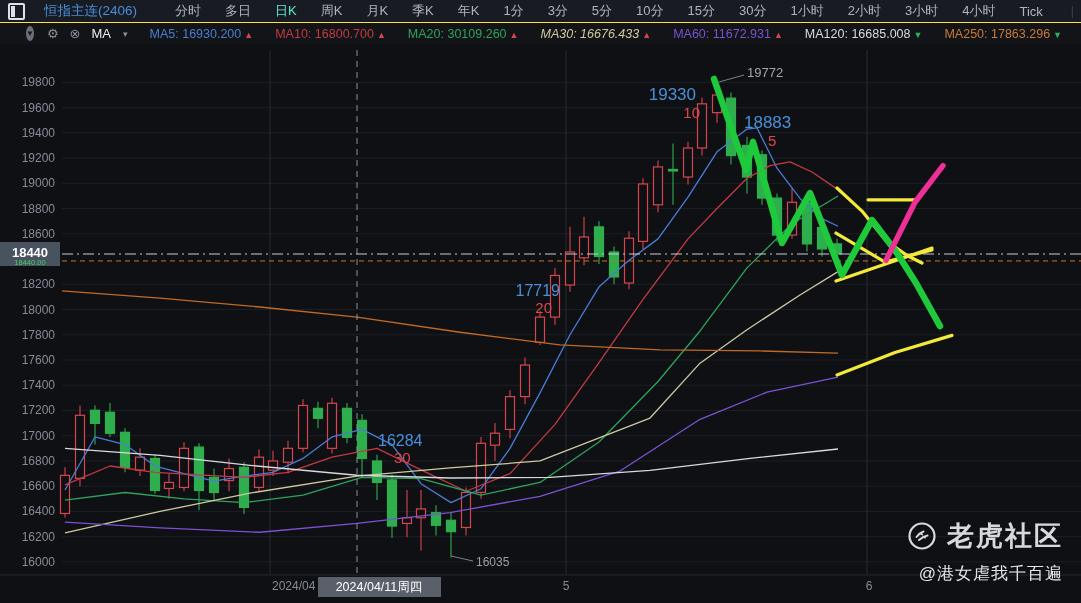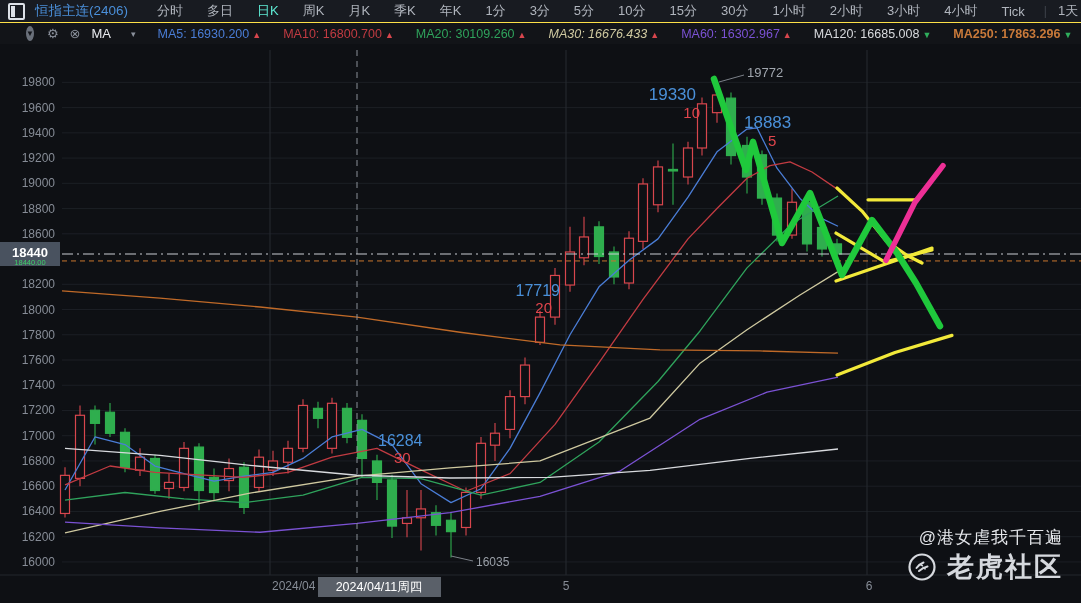--- a/index.html
+++ b/index.html
@@ -1,34 +1,34 @@
 <!DOCTYPE html>
 <html><head>
 <meta charset="utf-8">
 <style>
   html,body{margin:0;padding:0;background:#0b0d10;}
   #app{position:relative;width:1081px;height:603px;background:#0e1014;overflow:hidden;
        font-family:"Liberation Sans","DejaVu Sans",sans-serif;-webkit-font-smoothing:antialiased;}
   #chart{position:absolute;left:0;top:0;}
   
   .bar{position:absolute;left:0;right:0;display:flex;align-items:center;white-space:nowrap;}
-  #topbar{top:0;height:22px;background:#181b21;border-bottom:5px solid #fde047;z-index:20;padding-left:8px;gap:1px;}
+  #topbar{top:0;height:22px;background:#181b21;border-bottom:5px solid #fde047;z-index:20;padding-left:8px;gap:10px;}
   #indicatorbar{top:23px;height:21px;background:#121418;z-index:20;padding-left:26px;}
   .win-icon{width:13px;height:13px;border:2px solid #dde1e7;border-radius:2px;margin-right:9px;position:relative;flex:0 0 auto;}
   .win-icon::after{content:"";position:absolute;left:1px;top:1px;bottom:1px;width:4px;background:#dde1e7;}
   .symbol{color:#4a8fd9;font-size:13.5px;margin-right:16px;}
   .menu-item{color:#b0b5bd;font-size:13px;padding:0 12px;cursor:pointer;}
   .menu-item.active{color:#5eead4;}
   .vsep{color:#3f434b;font-size:12px;padding:0 6px;}
   .period{color:#b0b5bd;font-size:13px;padding:0 4px;}
   .chev{color:#8b919c;font-size:9px;padding-left:4px;}
   .tool-icon{color:#8b919c;font-size:13px;margin-right:11px;}
   .circle-btn{width:15px;height:15px;border-radius:50%;background:#6a707a;color:#14161b;font-size:8px;
               display:flex;align-items:center;justify-content:center;margin-right:13px;}
-  .ma-group{color:#e8eaee;font-size:13px;margin-right:16px;}
+  .ma-group{color:#e8eaee;font-size:13px;margin-right:8px;}
   .ma-entry{font-size:12.5px;margin-left:22px;}
   .ma-entry .arrow{font-size:9px;margin-left:3px;}
   .up-arrow{color:#d8464d;} .down-arrow{color:#2fae5c;}
   
   #watermark{position:absolute;right:18px;bottom:18px;text-align:right;z-index:15;}
   #wm-brand{display:flex;align-items:center;justify-content:flex-end;gap:10px;color:#d6d9de;
             font-size:27px;font-weight:bold;letter-spacing:2px;}
   #wm-handle{margin-top:8px;color:#e4e6ea;font-size:17px;letter-spacing:1px;}
 </style>
 </head>
@@ -256,33 +256,33 @@
     <span class="circle-btn">▼</span>
     <span class="tool-icon">⚙</span>
     <span class="tool-icon">⊗</span>
     <span class="ma-group">MA</span>
     <span class="chev">▾</span>
     <span id="ma-entries" style="display:flex;align-items:center;">
         <span class="ma-entry" style="color: rgb(74, 125, 214);"><span>MA5:</span> <span>16930.200</span><span class="arrow up-arrow">▲</span></span>
         <span class="ma-entry" style="color: rgb(194, 59, 66); text-align: right;"><span>MA10:</span> <span>16800.700</span><span class="arrow up-arrow">▲</span></span>
         <span class="ma-entry" style="color: rgb(47, 163, 92);"><span>MA20:</span> <span>30109.260</span><span class="arrow up-arrow">▲</span></span>
         <span class="ma-entry" style="color: rgb(207, 201, 160); font-style: italic;"><span>MA30:</span> <span>16676.433</span><span class="arrow up-arrow">▲</span></span>
-        <span class="ma-entry" style="color: rgb(123, 82, 212);"><span>MA60:</span> <span>16302.967</span><span class="arrow up-arrow">▲</span></span>
+        <span class="ma-entry" style="color: rgb(123, 82, 212);"><span>MA60:</span> <span>11672.931</span><span class="arrow up-arrow">▲</span></span>
         <span class="ma-entry" style="color: rgb(216, 218, 222); text-align: center;"><span>MA120:</span> <span>16685.008</span><span class="arrow down-arrow">▼</span></span>
-        <span class="ma-entry" style="color: rgb(201, 122, 58); font-weight: bold;"><span>MA250:</span> <span>17863.296</span><span class="arrow down-arrow">▼</span></span>
+        <span class="ma-entry" style="color: rgb(201, 122, 58);"><span>MA250:</span> <span>17863.296</span><span class="arrow down-arrow">▼</span></span>
         <span class="ma-entry" style="color: rgb(139, 145, 156);"><span>MA500:</span></span>
       </span>
   </div>
 
   <div id="watermark">
-    <div id="wm-handle">@港女虐我千百遍</div>
     <div id="wm-brand">
       <svg width="30" height="30" viewBox="0 0 30 30">
         <circle cx="15" cy="15" r="12.5" fill="none" stroke="#d6d9de" stroke-width="2.2"></circle>
         <path d="M9.5,16 q3,-4 7,-5.5" fill="none" stroke="#d6d9de" stroke-width="2" stroke-linecap="round"></path>
         <path d="M12,19 q4,-3.5 8.5,-4.5" fill="none" stroke="#d6d9de" stroke-width="2" stroke-linecap="round"></path>
         <path d="M13.5,12.5 l1.8,1.2 M16.5,15.5 l1.6,1.3" stroke="#d6d9de" stroke-width="1.6" stroke-linecap="round"></path>
       </svg>
       <span>老虎社区</span>
     </div>
+    <div id="wm-handle">@港女虐我千百遍</div>
   </div>
 
 </div>
 
 </body></html>

